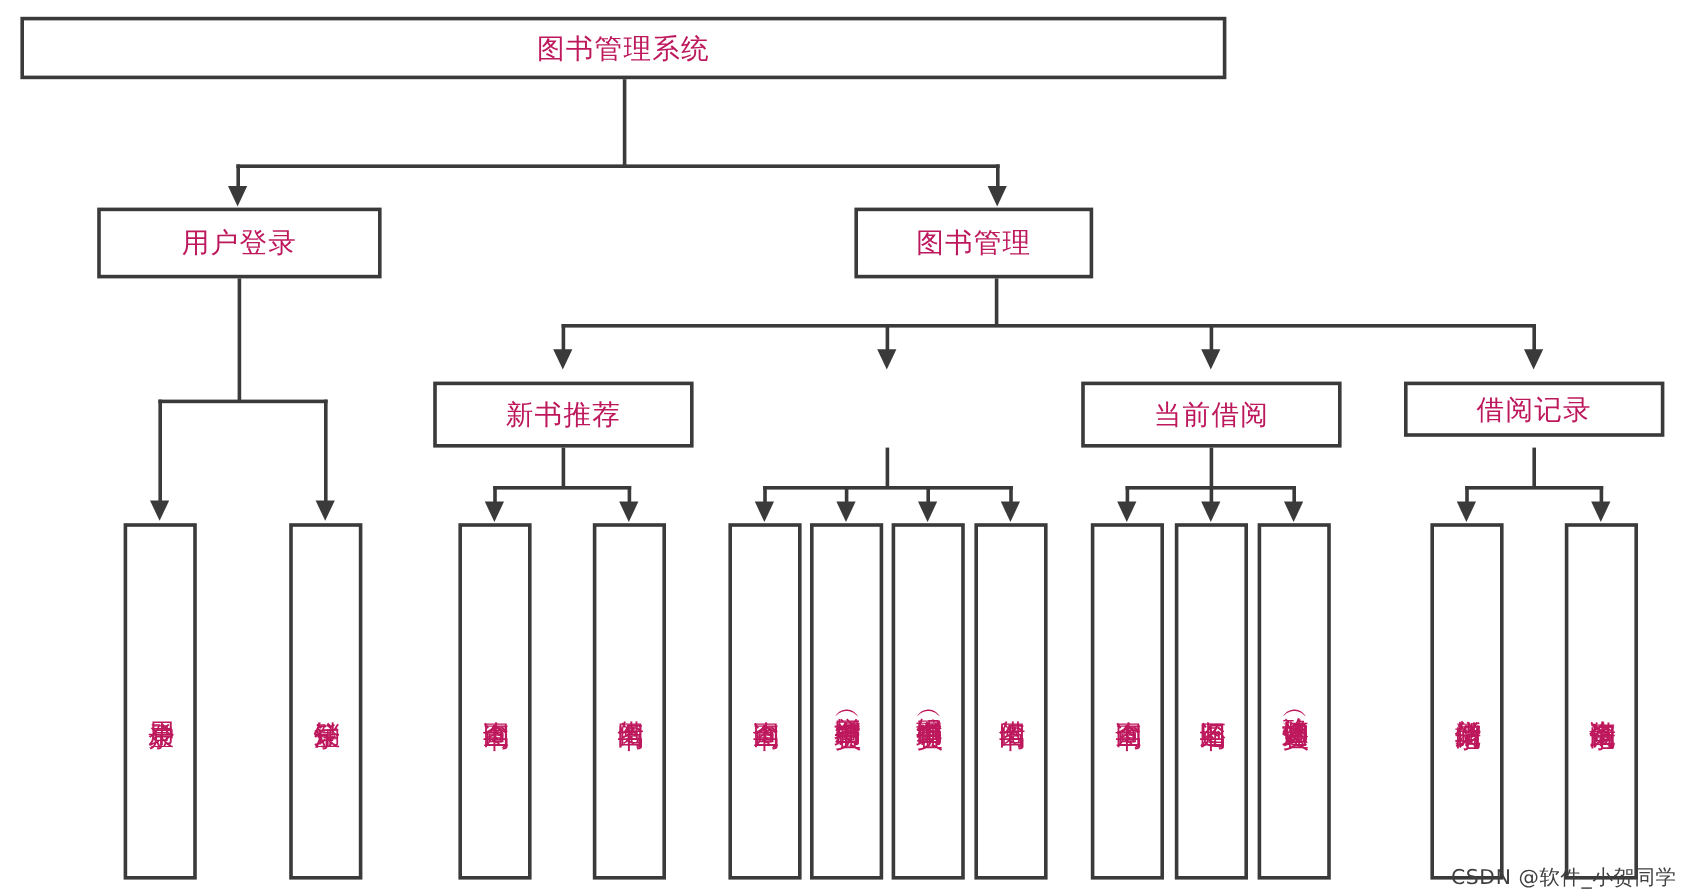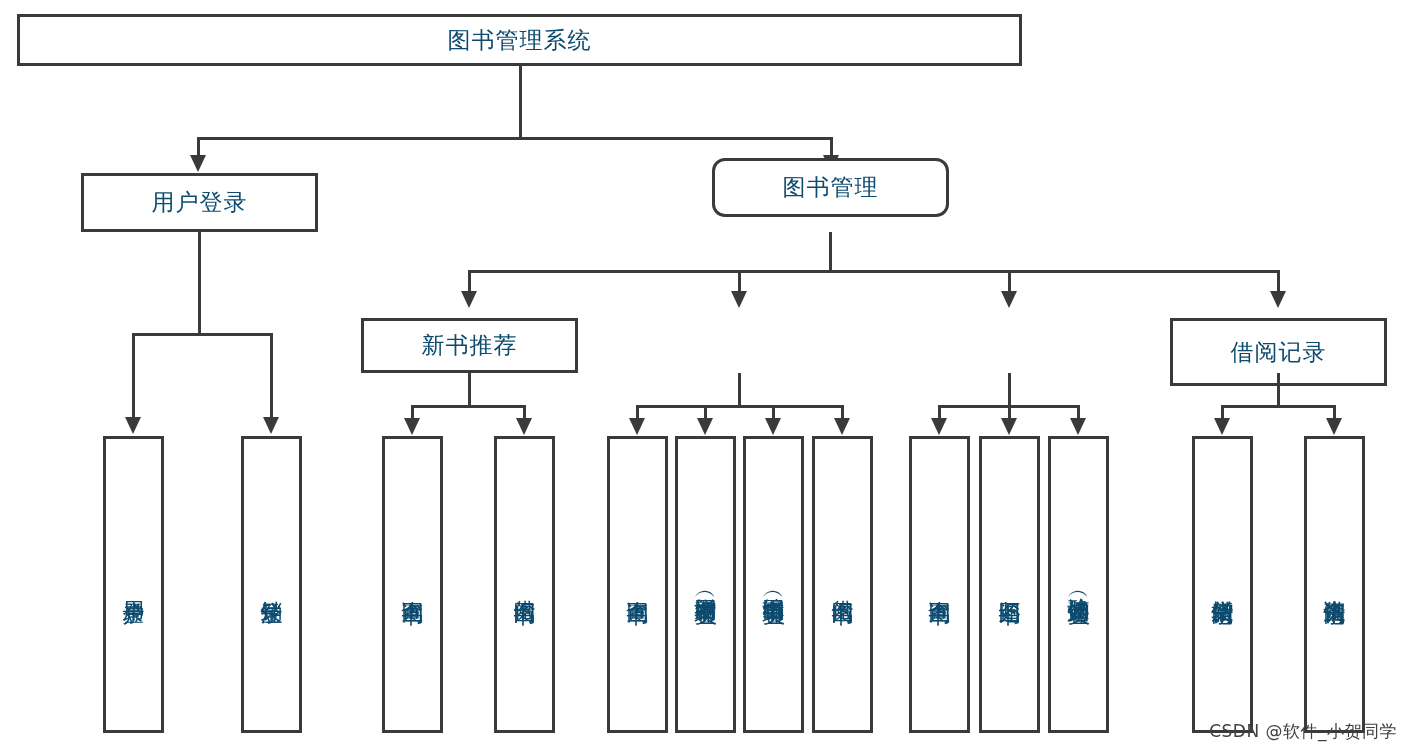--- a/index.html
+++ b/index.html
@@ -18,21 +18,21 @@
     overflow: hidden;
   }
   .node {
     position: absolute;
     box-sizing: border-box;
     border: 3px solid #3a3a3a;
     background: #ffffff;
     display: flex;
     align-items: center;
     justify-content: center;
-    color: #0c4a6e;
+    color: #be185d;
   }
   .node.horiz {
     font-size: 23px;
     letter-spacing: 1px;
   }
   .node.vert {
     writing-mode: vertical-rl;
     text-orientation: upright;
     font-size: 22px;
     line-height: 1.18;
@@ -86,21 +86,21 @@
   <div class="conn h" style="left:197px; top:137px; width:636px;"></div>
 
   <div class="conn v" style="left:197px; top:137px; height:22px;"></div>
   <div class="arrow" style="left:190px; top:155px;"></div>
   <div class="conn v" style="left:830px; top:137px; height:22px;"></div>
   <div class="arrow" style="left:823px; top:155px;"></div>
 
   <div class="node horiz" style="left:81px; top:173px; width:237px; height:59px;">
     <span>用户登录</span>
   </div>
-  <div class="node horiz" style="left:712px; top:158px; width:237px; height:59px;border-radius:13px;">
+  <div class="node horiz" style="left:712px; top:173px; width:199px; height:59px;">
     <span>图书管理</span>
   </div>
 
   <div class="conn v" style="left:198px; top:232px; height:102px;"></div>
   <div class="conn h" style="left:132px; top:333px; width:141px;"></div>
   <div class="conn v" style="left:132px; top:333px; height:86px;"></div>
   <div class="arrow" style="left:125px; top:417px;"></div>
   <div class="conn v" style="left:270px; top:333px; height:86px;"></div>
   <div class="arrow" style="left:263px; top:417px;"></div>
 
@@ -111,21 +111,24 @@
   <div class="conn v" style="left:738px; top:270px; height:24px;"></div>
   <div class="arrow" style="left:731px; top:291px;"></div>
   <div class="conn v" style="left:1008px; top:270px; height:24px;"></div>
   <div class="arrow" style="left:1001px; top:291px;"></div>
   <div class="conn v" style="left:1277px; top:270px; height:24px;"></div>
   <div class="arrow" style="left:1270px; top:291px;"></div>
 
   <div class="node horiz" style="left:361px; top:318px; width:217px; height:55px;">
     <span>新书推荐</span>
   </div>
-  <div class="node horiz" style="left:1170px; top:318px; width:217px; height:68px;">
+  <div class="node horiz" style="left:901px; top:318px; width:217px; height:55px;">
+    <span>当前借阅</span>
+  </div>
+  <div class="node horiz" style="left:1170px; top:318px; width:217px; height:46px;">
     <span>借阅记录</span>
   </div>
 
   <div class="conn v" style="left:468px; top:373px; height:34px;"></div>
   <div class="conn h" style="left:411px; top:405px; width:115px;"></div>
   <div class="conn v" style="left:411px; top:405px; height:16px;"></div>
   <div class="arrow" style="left:404px; top:418px;"></div>
   <div class="conn v" style="left:523px; top:405px; height:16px;"></div>
   <div class="arrow" style="left:516px; top:418px;"></div>
 

